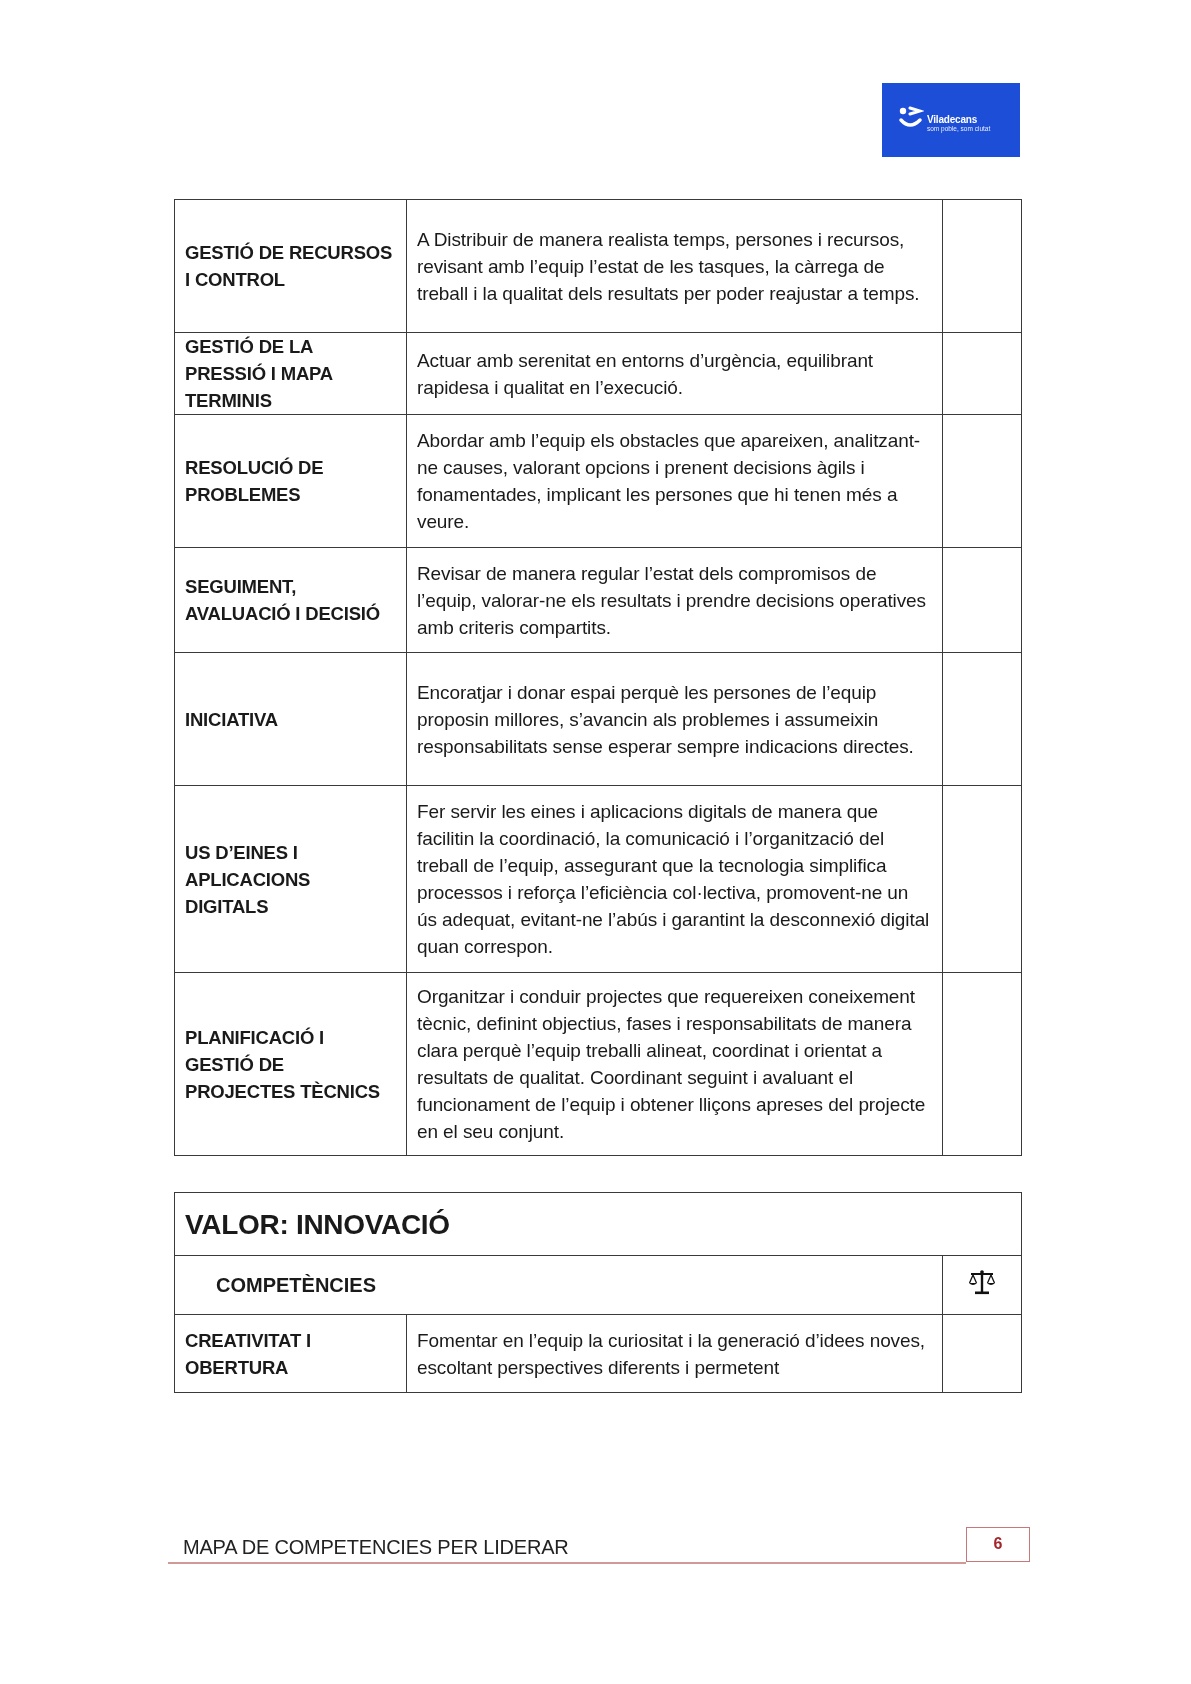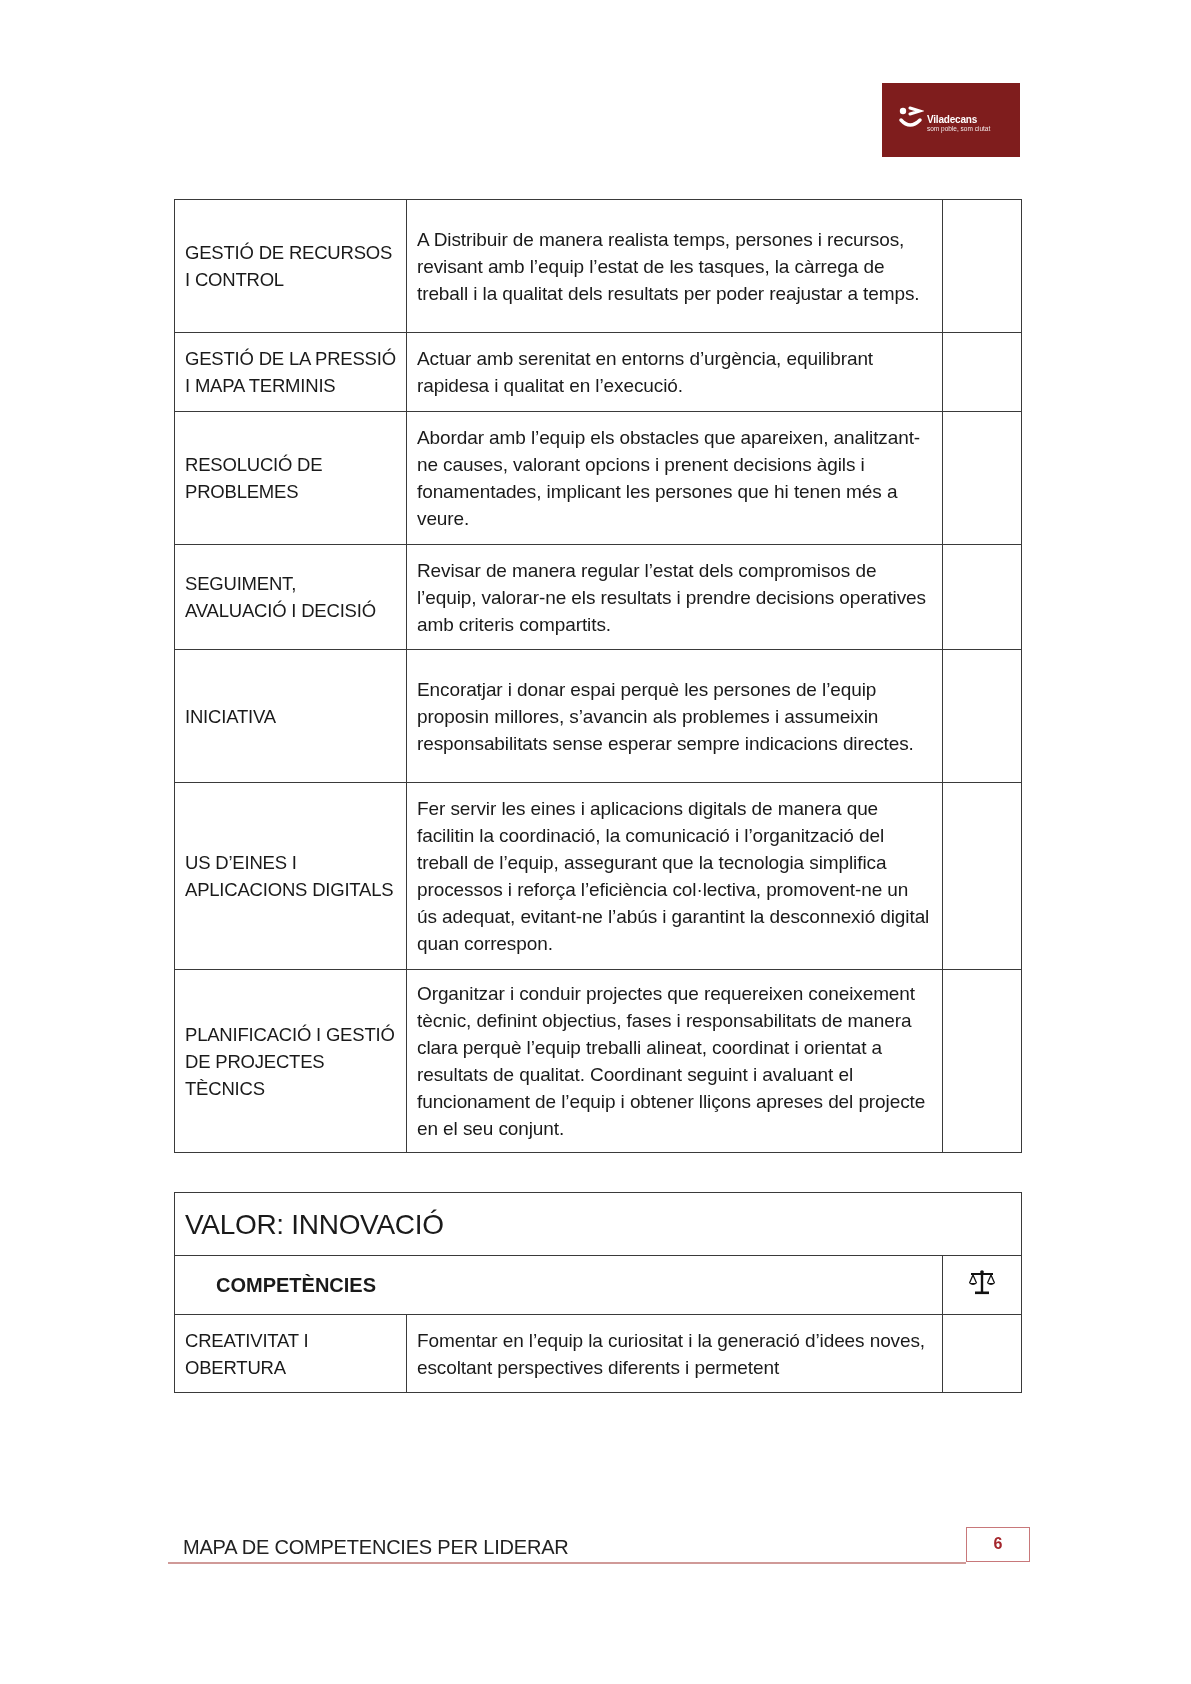--- a/index.html
+++ b/index.html
@@ -1,42 +1,42 @@
 <!DOCTYPE html>
 <html><head>
 <meta charset="utf-8">
 <style>
   html, body { margin: 0; padding: 0; background: #ffffff; }
   body { width: 1191px; height: 1684px; position: relative; overflow: hidden;
          font-family: "Liberation Sans", "DejaVu Sans", sans-serif; color: #1a1a1a; }
 
   .logo { position: absolute; left: 882px; top: 83px; width: 138px; height: 74px;
-          background: #7f1d1d; }
+          background: #1d4ed8; }
   .logo svg { position: absolute; left: 16px; top: 22px; }
   .logo .brand { position: absolute; left: 45px; top: 31px; color: #fff; font-weight: bold;
                  font-size: 10px; letter-spacing: -0.2px; }
   .logo .tag { position: absolute; left: 45px; top: 42px; color: #fff; font-size: 6.5px;
                opacity: 0.9; white-space: nowrap; }
 
   table { border-collapse: collapse; position: absolute; left: 174px; table-layout: fixed; }
   td { border: 1.5px solid #3a3a3a; vertical-align: middle; padding: 0 10px;
        font-size: 19px; line-height: 27px; }
-  .label { font-weight: normal; font-size: 18.5px; letter-spacing: -0.2px; }
+  .label { font-weight: bold; font-size: 18.5px; letter-spacing: -0.2px; }
   .desc { letter-spacing: -0.1px; }
 
   #t1 { top: 199px; width: 847px; }
   #t1 col.c1 { width: 232px; }
   #t1 col.c2 { width: 536px; }
   #t1 col.c3 { width: 79px; }
 
   #t2 { top: 1192px; width: 847px; }
   #t2 col.c1 { width: 232px; }
   #t2 col.c2 { width: 536px; }
   #t2 col.c3 { width: 79px; }
-  .valor-title { font-weight: normal; font-size: 28px; height: 62px; letter-spacing: -0.3px; }
+  .valor-title { font-weight: bold; font-size: 28px; height: 62px; letter-spacing: -0.3px; }
   .valor-text { height: 78px; }
   .comp-head { font-weight: bold; font-size: 20px; height: 58px; padding-left: 41px; }
   .icon-cell { text-align: center; }
 
   .footer-text { position: absolute; left: 183px; top: 1536px; font-size: 20px;
                  color: #222; letter-spacing: -0.2px; }
   .footer-line { position: absolute; left: 168px; top: 1562px; width: 798px; height: 0;
                  border-top: 2px solid #D09A98; }
   .page-box { position: absolute; left: 966px; top: 1527px; width: 64px; height: 35px;
               border: 1.5px solid #C8787A; box-sizing: border-box; text-align: center;

